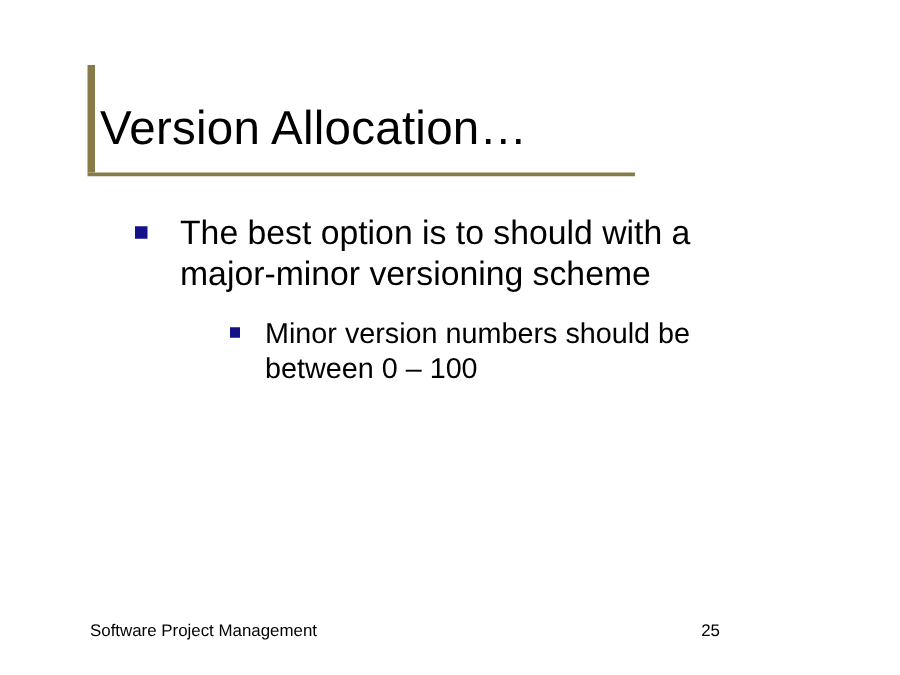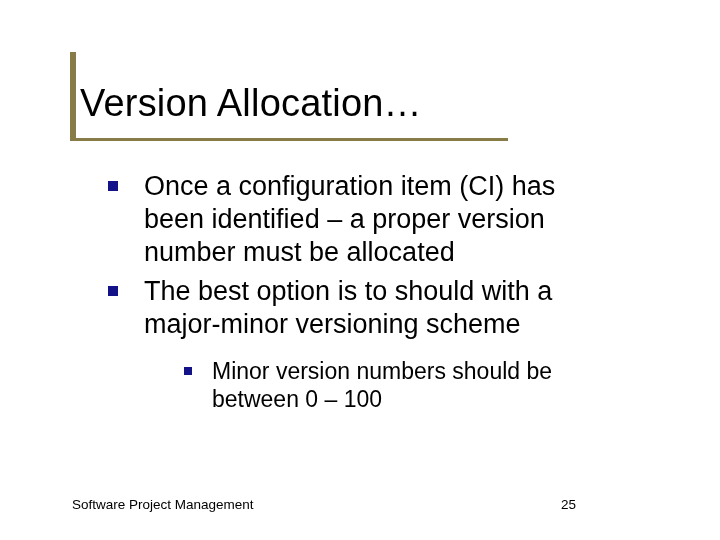--- a/index.html
+++ b/index.html
@@ -106,24 +106,20 @@
 <div class="slide">
 
   <div class="title-wrap">
     <div class="title-accent-v"></div>
     <div class="title-accent-h"></div>
     <div class="title">Version Allocation…</div>
   </div>
 
   <div class="body">
 
-    <div class="item-l1">
-      <span class="bullet"></span>
-      <span>Once a configuration item (CI) has been identified – a proper version number must be allocated</span>
-    </div>
 
     <div class="item-l1">
       <span class="bullet"></span>
       <span>The best option is to should with a major-minor versioning scheme</span>
 
       <div class="sublist">
         <div class="item-l2">
           <span class="bullet"></span>
         </div>
         <div class="item-l2">

